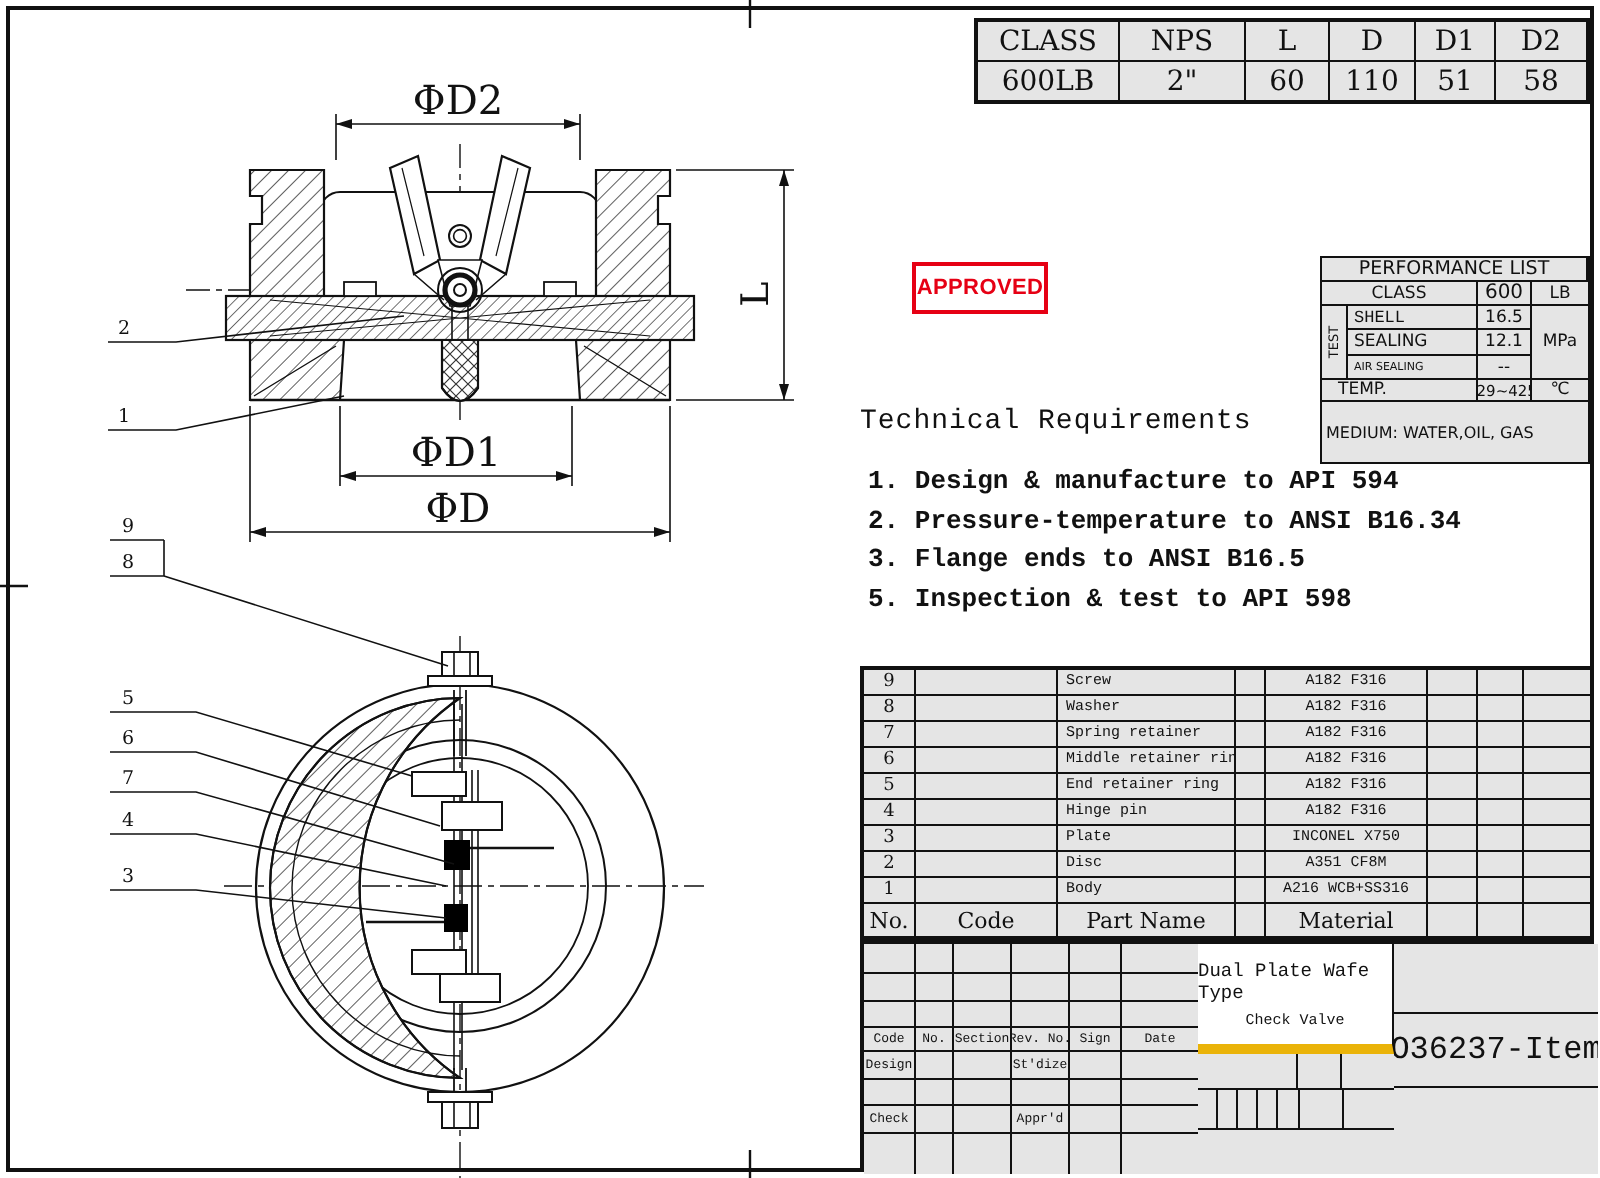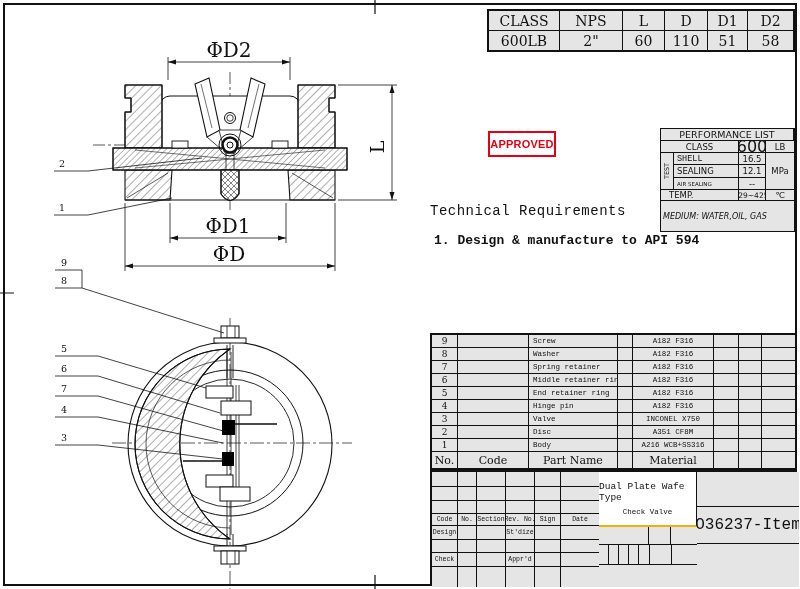--- a/index.html
+++ b/index.html
@@ -32,31 +32,31 @@
          grid-template-rows:repeat(9,13px) 1fr;font-size:7.5px;}
   #parts .num{font-family:"DejaVu Serif",serif;font-size:9px;}
   #parts .hdr{font-family:"DejaVu Serif",serif;font-size:11px;}
   #parts .nm{justify-content:flex-start;padding-left:4px;}
   
   #tblock{left:430px;top:470px;width:367px;height:115px;border:2px solid #111;background:#fff;}
   #tb-left{left:0;top:0;width:167px;height:115px;
            grid-template-columns:26px 19px 29px 29px 26px 1fr;
            grid-template-rows:15px 14px 13px 12px 14px 13px 14px 1fr;font-size:6.5px;}
   #tb-mid{left:167px;top:0;width:98px;height:115px;}
-  #tb-prod{left:0;top:0;width:98px;height:55px;border-right:1px solid #111;border-bottom:2px solid #eab308;
+  #tb-prod{left:0;top:0;width:98px;height:55px;border-right:1px solid #111;border-bottom:5px solid #eab308;
            display:flex;flex-direction:column;align-items:center;justify-content:center;gap:5px;}
   #tb-row2{left:0;top:55px;width:98px;height:18px;grid-template-columns:50px 22px 1fr;}
   #tb-row3{left:0;top:73px;width:98px;height:20px;grid-template-columns:10px 10px 10px 10px 11px 22px 1fr;}
   #tb-row4{left:0;top:93px;width:98px;height:22px;grid-template-columns:1fr;}
   #tb-right{left:265px;top:0;width:102px;height:115px;grid-template-columns:1fr;
             grid-template-rows:35px 37px 1fr;}
   
   #stamp{left:456px;top:131px;width:68px;height:26px;border:2.5px solid #e60014;color:#e60014;
          display:flex;align-items:center;justify-content:center;
-         font-family:"Liberation Sans",sans-serif;font-weight:bold;font-size:11px;letter-spacing:.2px;margin-left:32px;}
+         font-family:"Liberation Sans",sans-serif;font-weight:bold;font-size:11px;letter-spacing:.2px;}
   .vtext{transform:rotate(-90deg);font-size:6.5px;}
   .nb{border-right:none!important;} .bb{border-bottom:none!important;}
 </style>
 </head>
 <body>
 
 <div id="sheet">
 
 <svg width="800" height="589" viewBox="0 0 800 589">
   <defs>
@@ -228,41 +228,44 @@
   <div class="c nb bb">58</div>
 </div>
 
 <div id="stamp" class="abs">
   <span>APPROVED</span>
 </div>
 
 <div id="perf" class="abs grid">
   <div class="c" style="grid-column:1/5;font-size:9.5px;">PERFORMANCE LIST</div>
   <div class="c" style="grid-column:1/3;">CLASS</div>
-  <div class="c" style="font-size:16px;text-align:center;">600</div>
+  <div class="c" style="font-size:10px;text-align:center;">600</div>
   <div class="c nb">LB</div>
   <div class="c" style="grid-row:3/6;grid-column:1;">
     <span class="vtext">TEST</span>
       </div>
   <div class="c" style="justify-content:flex-start;padding-left:3px;font-family:Liberation Mono, monospace;">SHELL</div>
   <div class="c">16.5</div>
   <div class="c nb" style="grid-row:3/6;grid-column:4;">MPa</div>
   <div class="c" style="justify-content:flex-start;padding-left:3px;">SEALING</div>
   <div class="c">12.1</div>
   <div class="c" style="justify-content:flex-start;padding-left:3px;font-size:5.5px;">AIR SEALING</div>
   <div class="c">--</div>
   <div class="c" style="grid-column:1/3;justify-content:flex-start;padding-left:8px;">TEMP.</div>
   <div class="c" style="font-size:7.5px;">-29~425</div>
   <div class="c nb">℃</div>
-  <div class="c nb bb" style="grid-column:1/5;justify-content:flex-start;padding-left:2px;font-size:8px;font-style:italic;">MEDIUM: WATER,OIL, GAS</div>
+  <div class="c nb bb" style="grid-column:1/5;justify-content:flex-start;padding-left:2px;font-size:8px;">MEDIUM: WATER,OIL, GAS</div>
 </div>
 
 <div id="tech-title" class="abs">Technical Requirements</div>
 <div id="tech-items" class="abs">
   <div>1. Design &amp; manufacture to API 594</div>
+  <div>2. Pressure-temperature to ANSI B16.34</div>
+  <div>3. Flange ends to ANSI B16.5</div>
+  <div>5. Inspection &amp; test to API 598</div>
 </div>
 
 <div id="parts" class="abs grid">
 
   <div class="c num">9</div>
       <div class="c"></div>
   <div class="c nm">Screw</div>
       <div class="c"></div>
   <div class="c">A182 F316</div>
   <div class="c"></div>
@@ -309,21 +312,21 @@
       <div class="c"></div>
   <div class="c nm">Hinge pin</div>
       <div class="c"></div>
   <div class="c">A182 F316</div>
   <div class="c"></div>
       <div class="c"></div>
       <div class="c nb"></div>
 
   <div class="c num">3</div>
       <div class="c"></div>
-  <div class="c nm">Valve</div>
+  <div class="c nm">Plate</div>
       <div class="c"></div>
   <div class="c">INCONEL X750</div>
   <div class="c"></div>
       <div class="c"></div>
       <div class="c nb"></div>
 
   <div class="c num">2</div>
       <div class="c"></div>
   <div class="c nm">Disc</div>
       <div class="c"></div>

